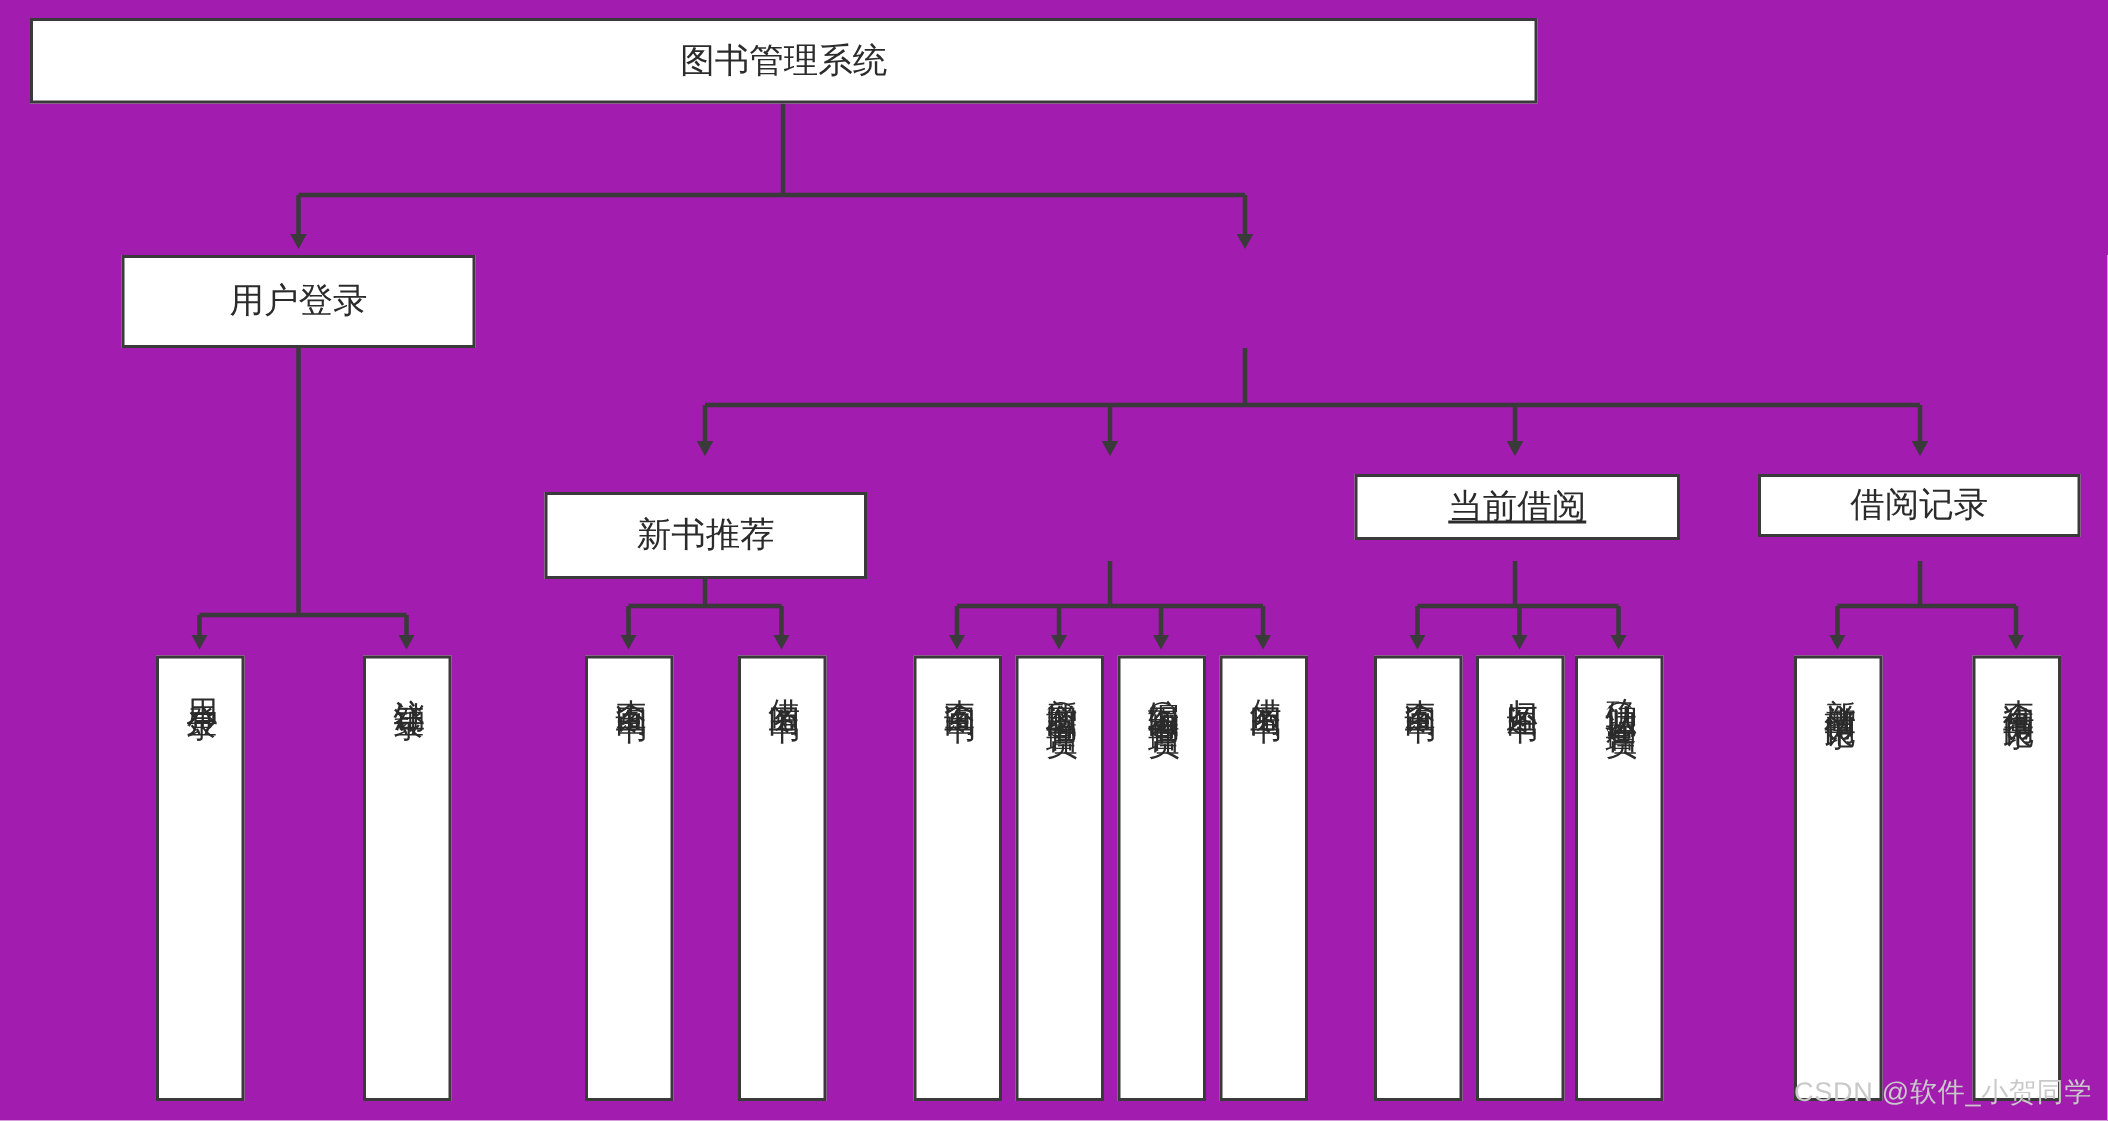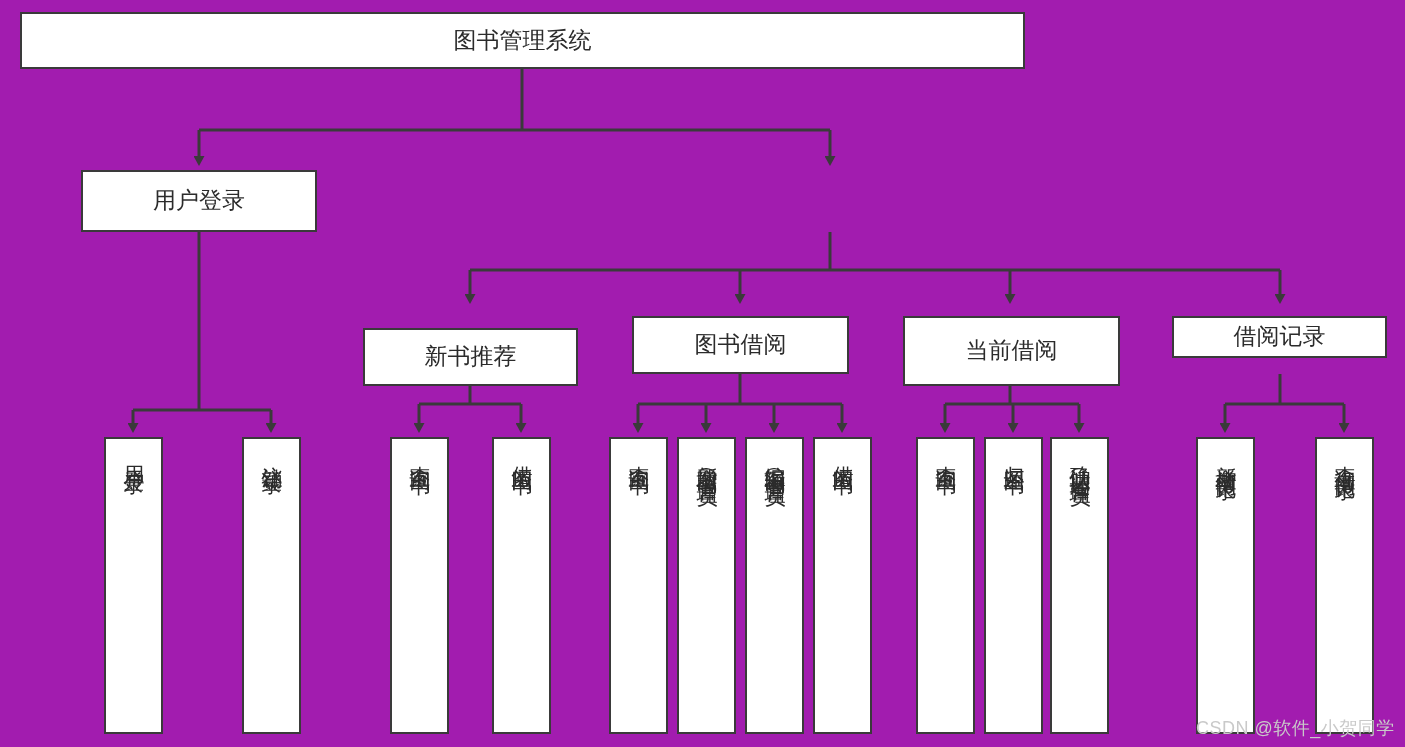--- a/index.html
+++ b/index.html
@@ -133,25 +133,22 @@
 
   <div class="node-box horizontal" style="left:81px; top:170px; width:236px; height:62px;">
     <span class="node-label">用户登录</span>
   </div>
 
 
   <div class="node-box horizontal" style="left:363px; top:328px; width:215px; height:58px;">
     <span class="node-label">新书推荐</span>
   </div>
 
-  <div class="node-box horizontal" style="left:632px; top:316px; width:217px; height:58px;">
-    <span class="node-label">图书借阅</span>
-  </div>
-
-  <div class="node-box horizontal" style="left:903px; top:316px; width:217px; height:70px;">
+
+  <div class="node-box horizontal" style="left:903px; top:316px; width:217px; height:44px;text-decoration:underline;">
     <span class="node-label">当前借阅</span>
   </div>
 
   <div class="node-box horizontal" style="left:1172px; top:316px; width:215px; height:42px;">
     <span class="node-label">借阅记录</span>
   </div>
 
   <div class="node-box vertical" style="left:104px; top:437px; width:59px; height:297px;">
     <span class="node-label">用户登录</span>
   </div>

